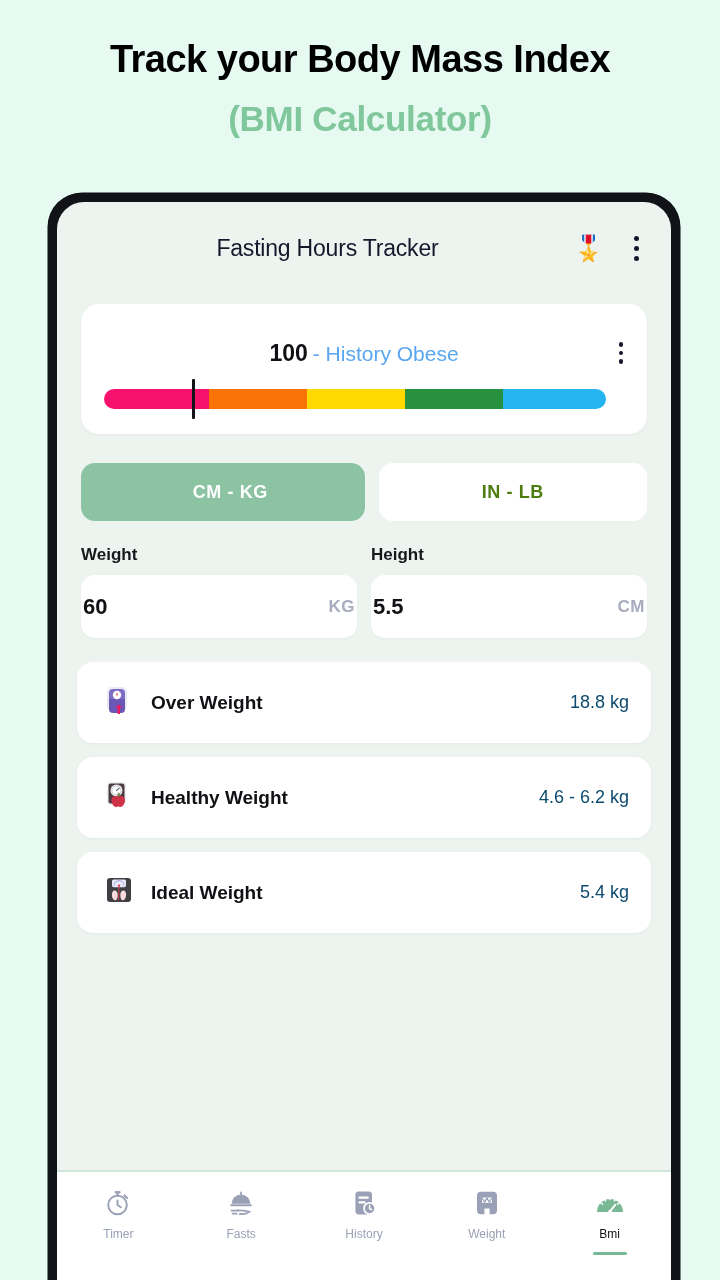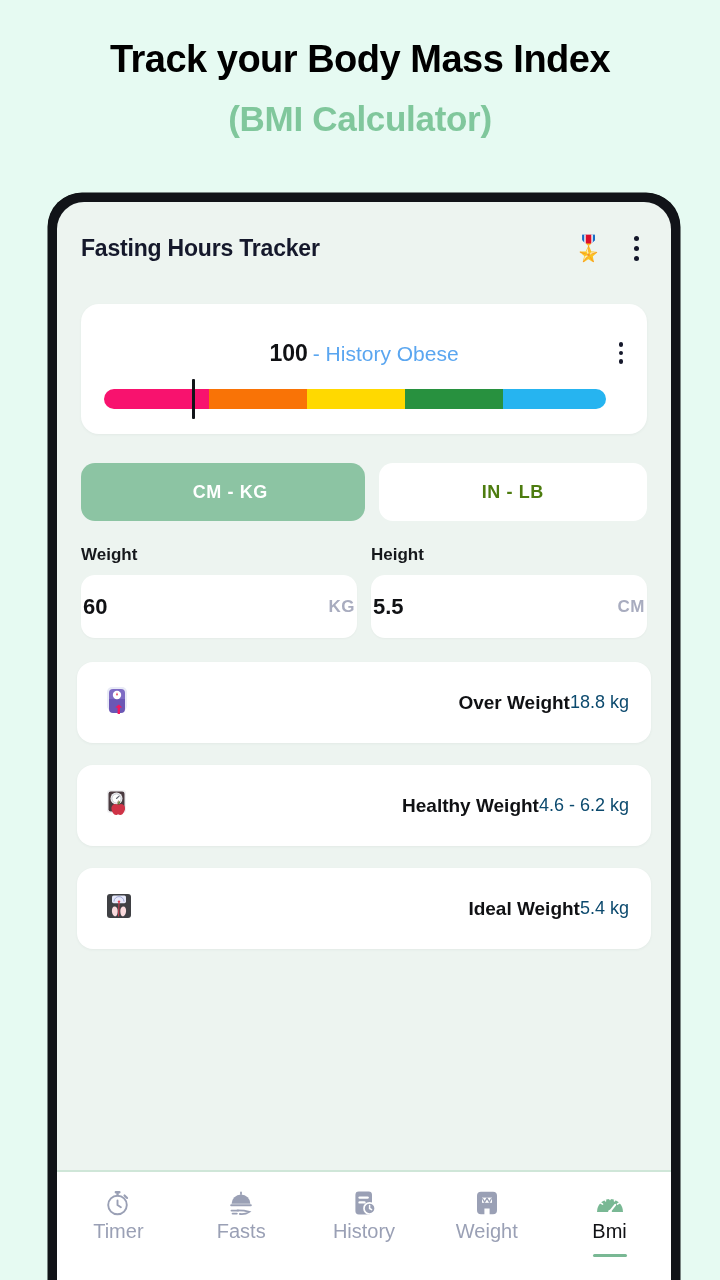--- a/index.html
+++ b/index.html
@@ -38,22 +38,22 @@
     overflow: hidden;
     position: relative;
   }
 
   
   .appbar {
     height: 92px; display: flex; align-items: center;
     padding: 0 24px 0 24px;
   }
   .app-title {
-    font-size: 23px; font-weight: 700; color: #15182b;
-    letter-spacing: -0.2px; flex: 1;
+    font-size: 23px; font-weight: 400; color: #15182b;
+    letter-spacing: -0.2px; flex: 1; text-align: center;
   }
   .badge-icon { font-size: 25px; line-height: 1; margin-right: 20px; }
   .kebab { width: 22px; height: 28px; display:flex; flex-direction:column;
            align-items:center; justify-content:center; gap:5px; cursor:pointer; }
   .kebab i { width: 5px; height: 5px; border-radius: 50%; background:#15182b; display:block; }
 
   
   .bmi-card {
     margin: 10px 24px 0 24px; background: #ffffff;
     border-radius: 18px; height: 130px; position: relative;
@@ -99,21 +99,21 @@
   }
   .input-box {
     background: #ffffff; border-radius: 14px; height: 63px;
     display: flex; align-items: center; padding: 0 2px;
     box-shadow: 0 1px 2px rgba(40,60,50,0.04);
   }
   .input-value { flex: 1; font-size: 22px; font-weight: 700; color: #101114; }
   .input-unit { font-size: 17px; font-weight: 700; color: #a8acbf; letter-spacing:0.5px; }
 
   
-  .result-list { margin: 24px 20px 0 20px; display: flex; flex-direction: column; gap: 22px; text-align: right; }
+  .result-list { margin: 24px 20px 0 20px; display: flex; flex-direction: column; gap: 14px; }
   .result-card {
     background: #ffffff; border-radius: 16px; height: 81px;
     display: flex; align-items: center; padding: 0 22px 0 20px;
     box-shadow: 0 1px 3px rgba(40,60,50,0.05);
   }
   .result-icon { font-size: 31px; width: 44px; line-height: 1; display:block;
                  text-align:center; margin-right: 10px; }
   .result-name { flex: 1; font-size: 19px; font-weight: 700; color: #101114; }
   .result-val { font-size: 18px; font-weight: 400; color: #0c4a6e; }
 
@@ -123,21 +123,21 @@
   .bottom-nav {
     position: absolute; left: 0; bottom: 0; width: 100%; height: 113px;
     background: #ffffff; display: flex; align-items: flex-start; padding-top: 14px;
   }
   .nav-item {
     flex: 1; display: flex; flex-direction: column; align-items: center;
     cursor: pointer; position: relative;
   }
   .nav-icon { height: 34px; display: flex; align-items: center; justify-content: center; }
   .nav-icon svg { display: block; }
-  .nav-label { font-size: 20px; color: #9aa0b5; font-weight: 400; }
+  .nav-label { font-size: 12px; margin-top: 7px; color: #9aa0b5; font-weight: 400; }
   .nav-item.active .nav-label { color: #101114; font-weight: 400; }
   .nav-underline {
     position: absolute; bottom: -14px; width: 34px; height: 3px;
     background: #79b894; border-radius: 2px;
   }
 </style>
 </head>
 <body>
 
 <div id="root">

